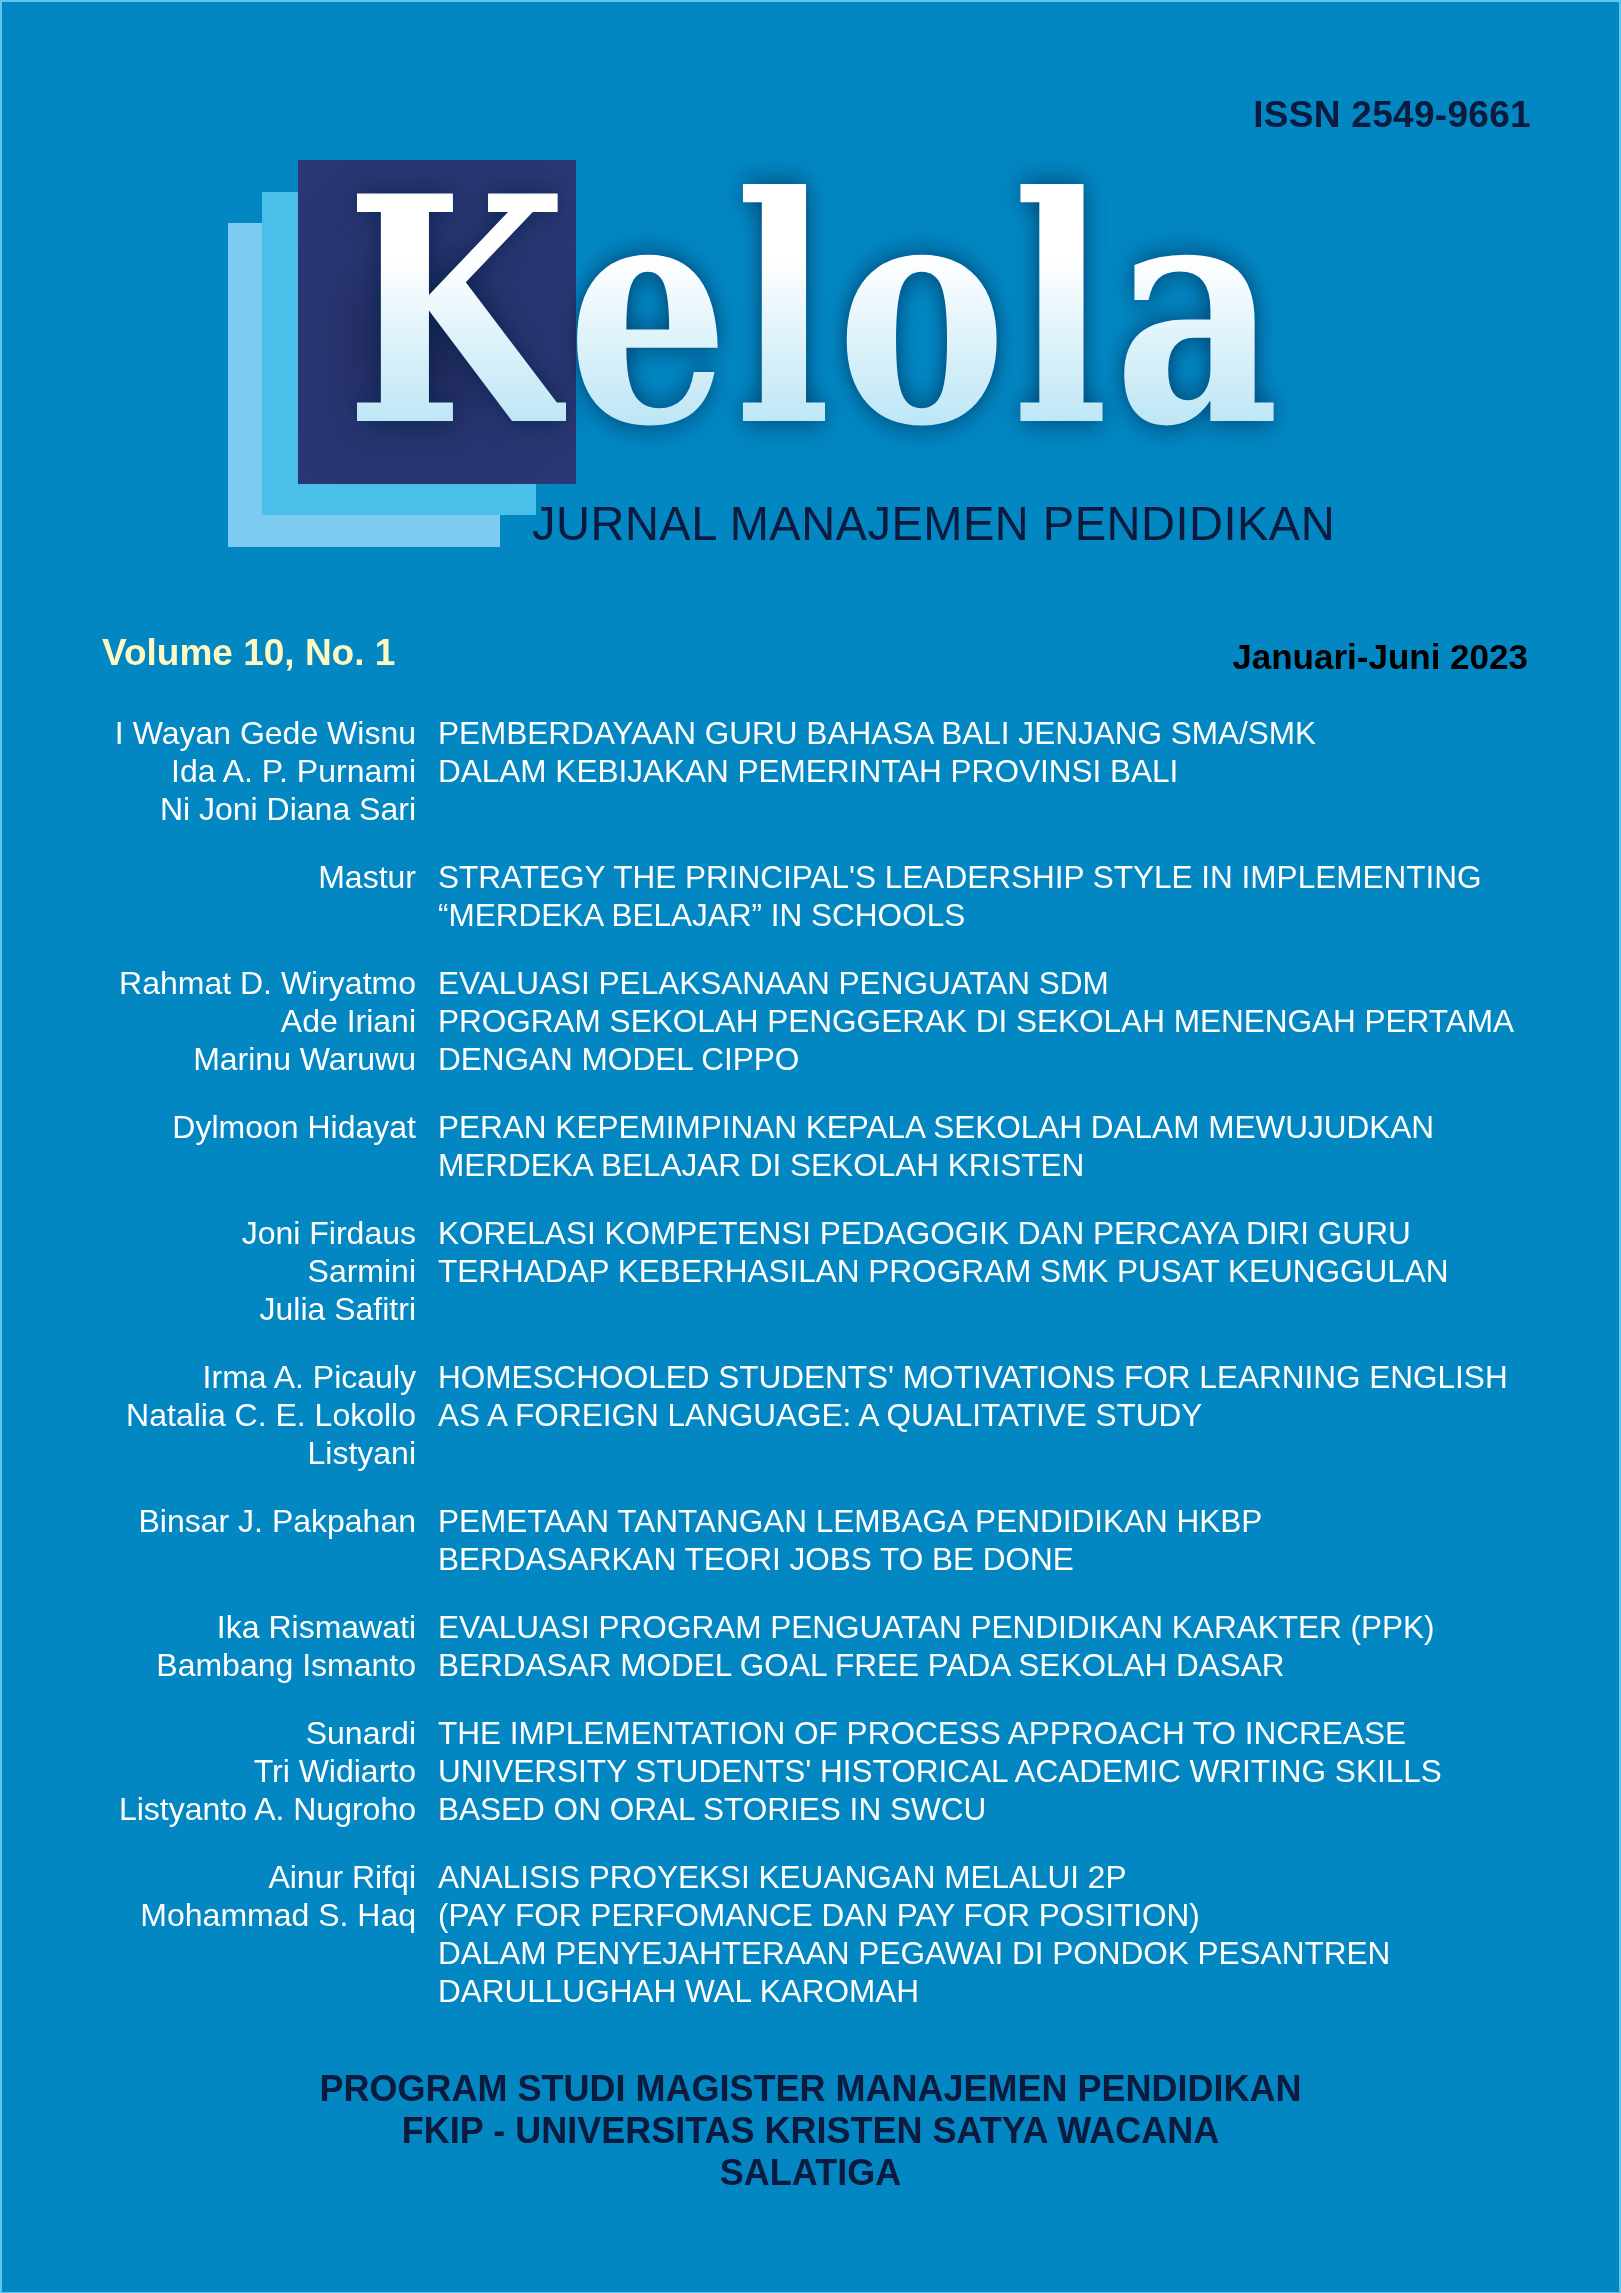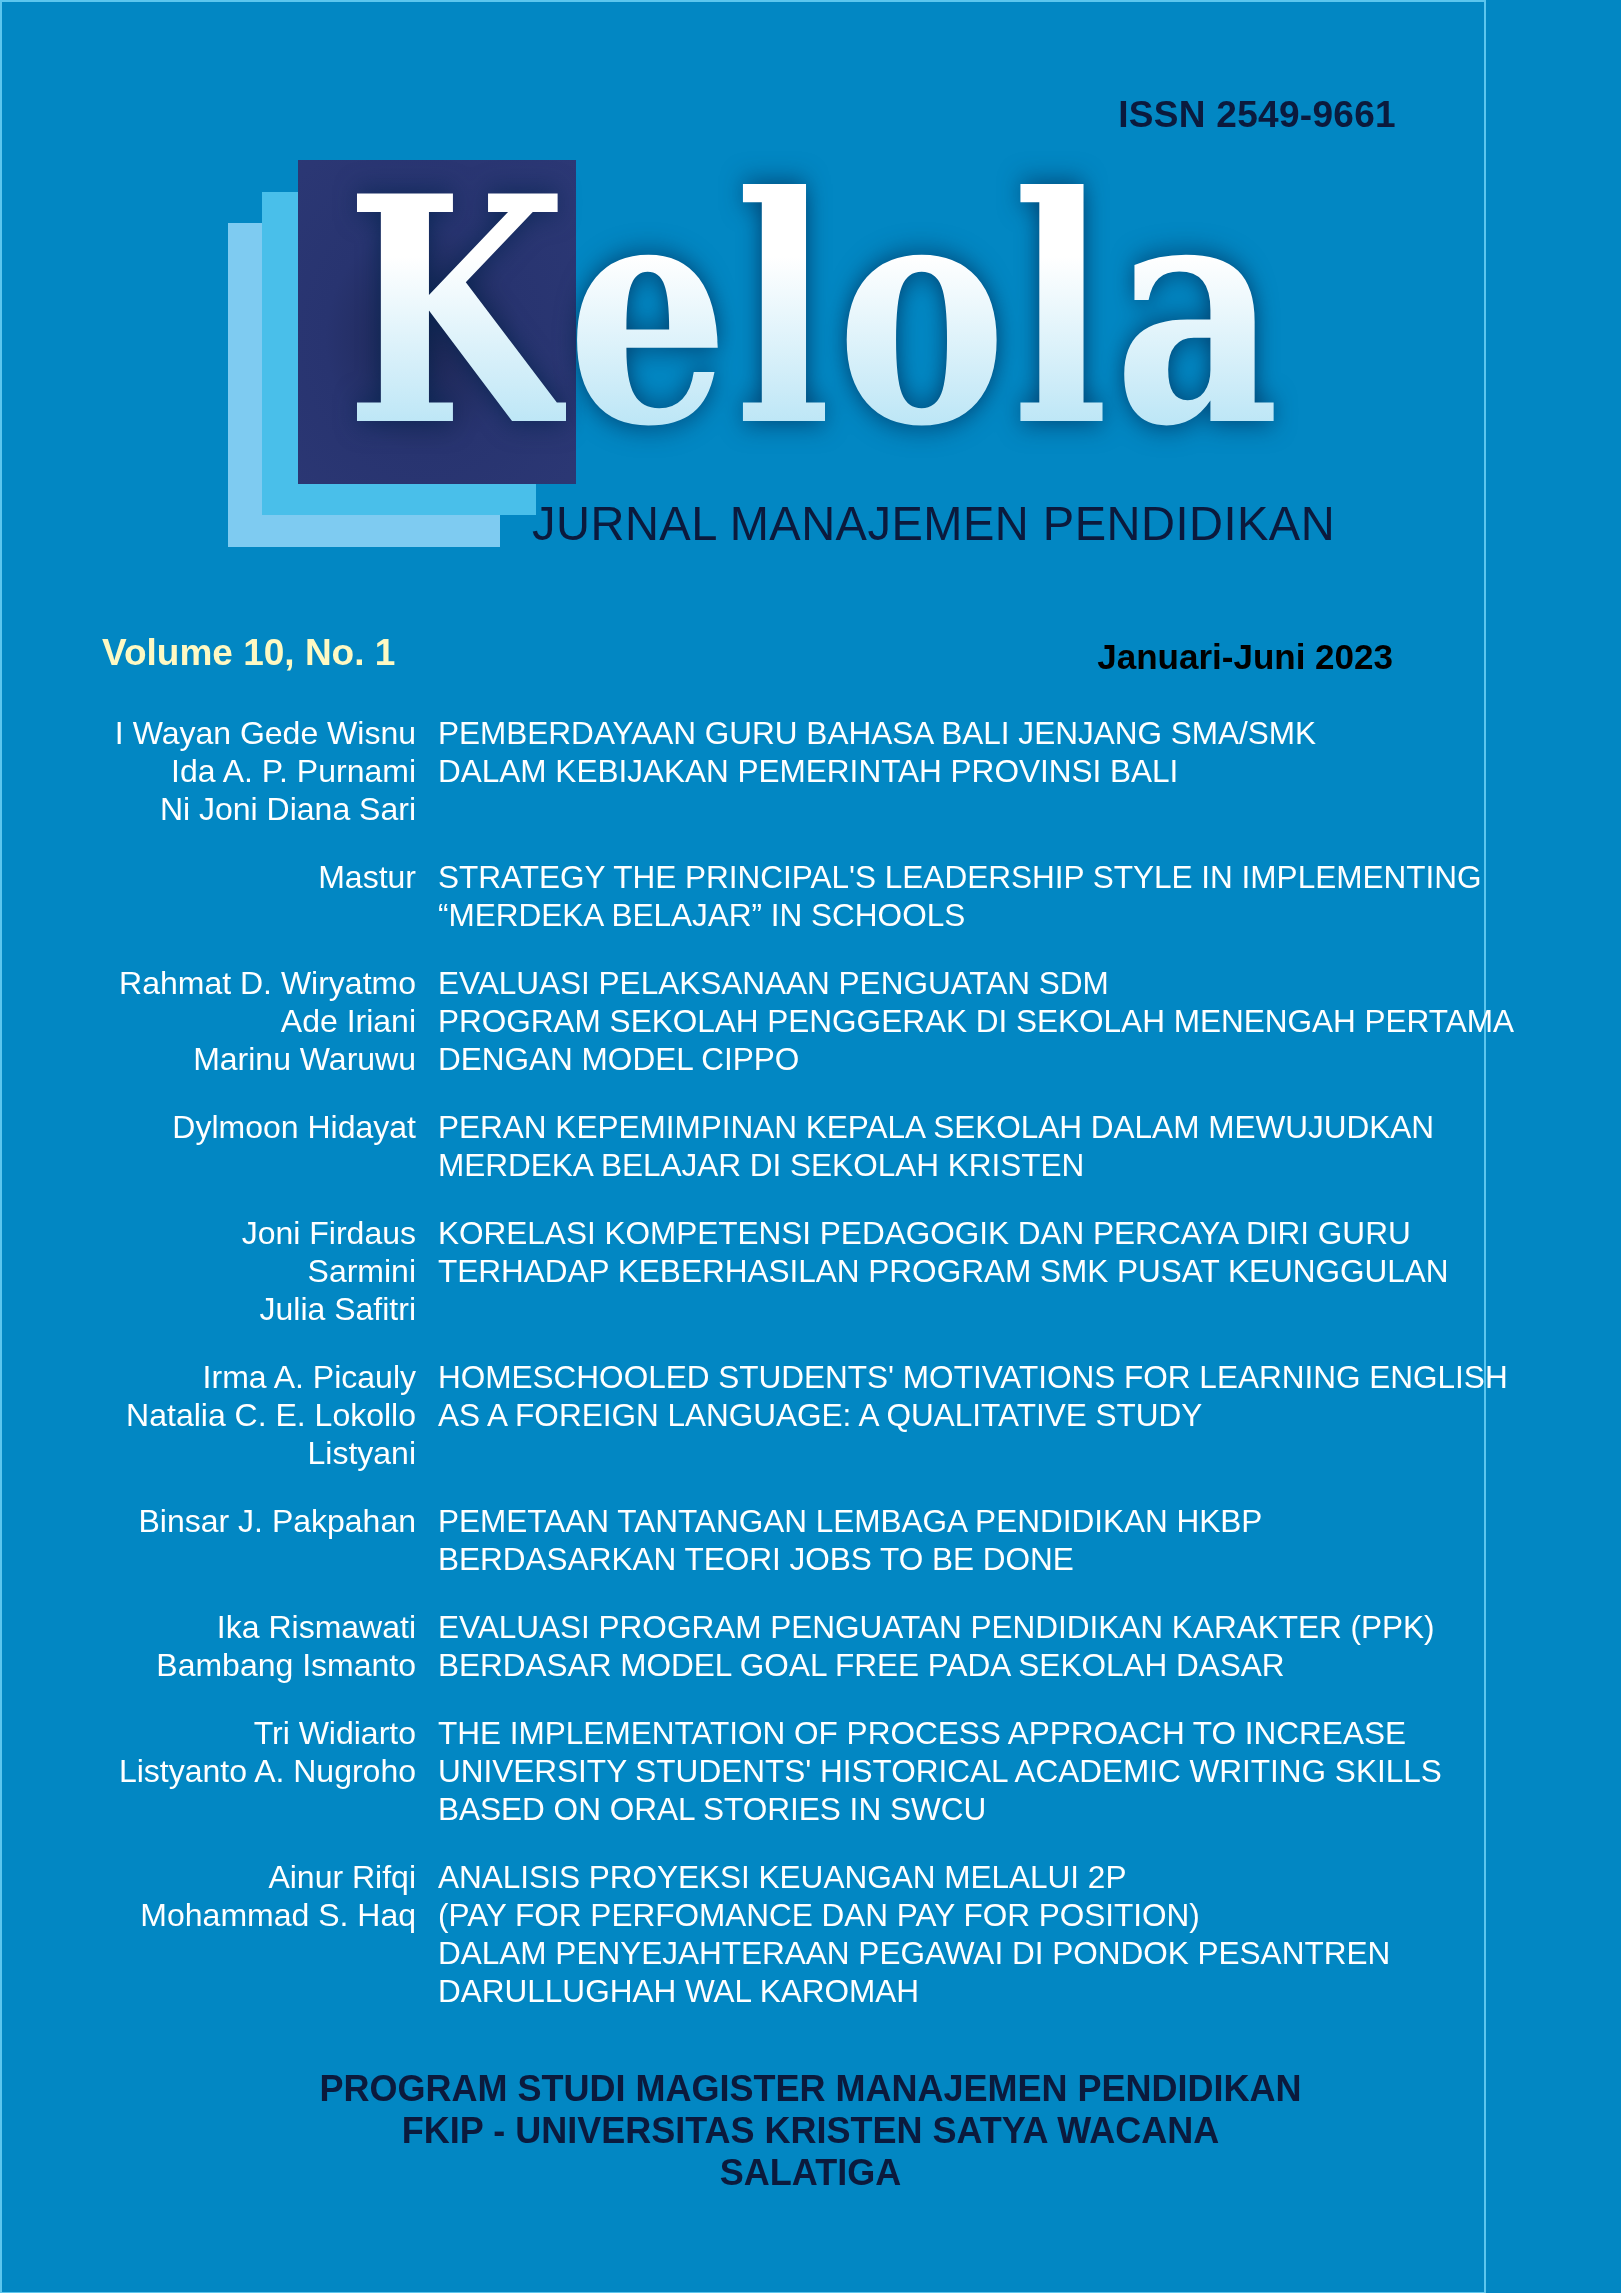--- a/index.html
+++ b/index.html
@@ -2,21 +2,21 @@
 <html><head>
   <meta charset="utf-8">
   <style>
     html, body { margin: 0; padding: 0; }
     body {
       width: 1621px; height: 2294px; position: relative; overflow: hidden;
       background: #0287c3;
       font-family: "Liberation Sans", sans-serif;
     }
     .cover {
-      position: absolute; left: 0; top: 0; width: 1486px; height: 2294px;
+      position: absolute; left: 0; top: 0; width: 1621px; height: 2294px;
       background: #0287c3;
       box-shadow: inset 0 0 0 2px #5cc6ee;
     }
     .issn {
       position: absolute; right: 90px; top: 94px;
       font-size: 37px; font-weight: bold; color: #0b1a3d; letter-spacing: 0.3px;
     }
     
     .blk { position: absolute; }
     .blk-light { left: 228px; top: 223px; width: 272px; height: 324px; background: #7ecbf1; }
@@ -177,20 +177,21 @@
         <div>Bambang Ismanto</div>
       </div>
       <div class="title">
         <div>EVALUASI PROGRAM PENGUATAN PENDIDIKAN KARAKTER (PPK)</div>
         <div>BERDASAR MODEL GOAL FREE PADA SEKOLAH DASAR</div>
       </div>
     </div>
 
     <div class="entry">
       <div class="authors">
+        <div>Sunardi</div>
         <div>Tri Widiarto</div>
         <div>Listyanto A. Nugroho</div>
       </div>
       <div class="title">
         <div>THE IMPLEMENTATION OF PROCESS APPROACH TO INCREASE</div>
         <div>UNIVERSITY STUDENTS' HISTORICAL ACADEMIC WRITING SKILLS</div>
         <div>BASED ON ORAL STORIES IN SWCU</div>
       </div>
     </div>
 

